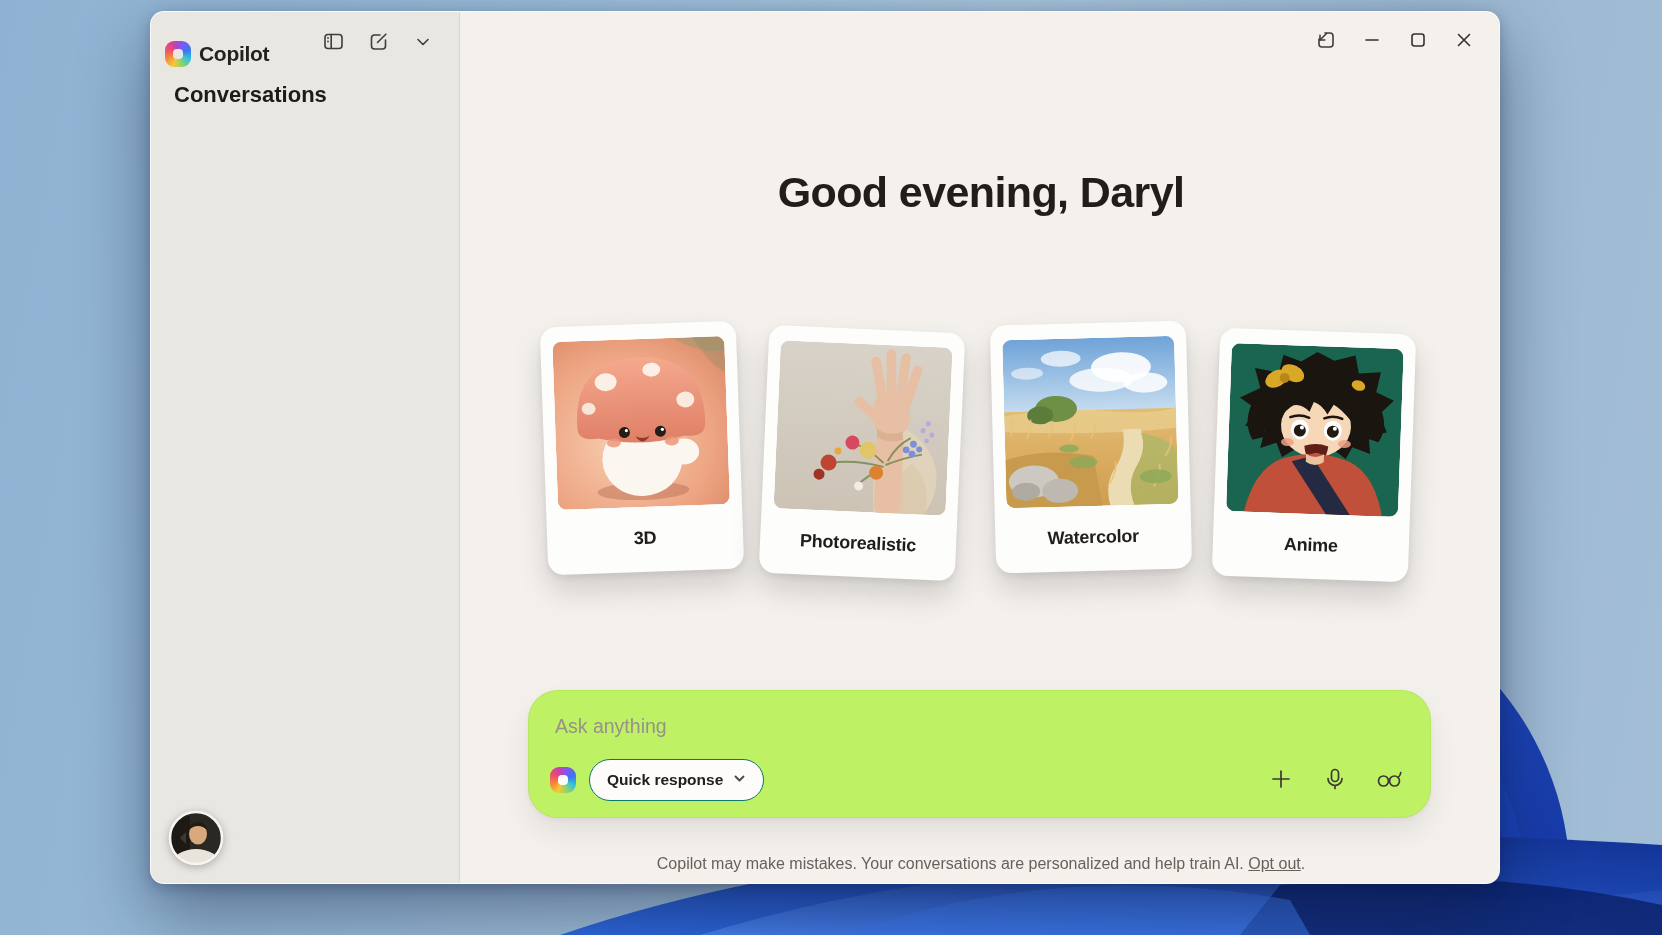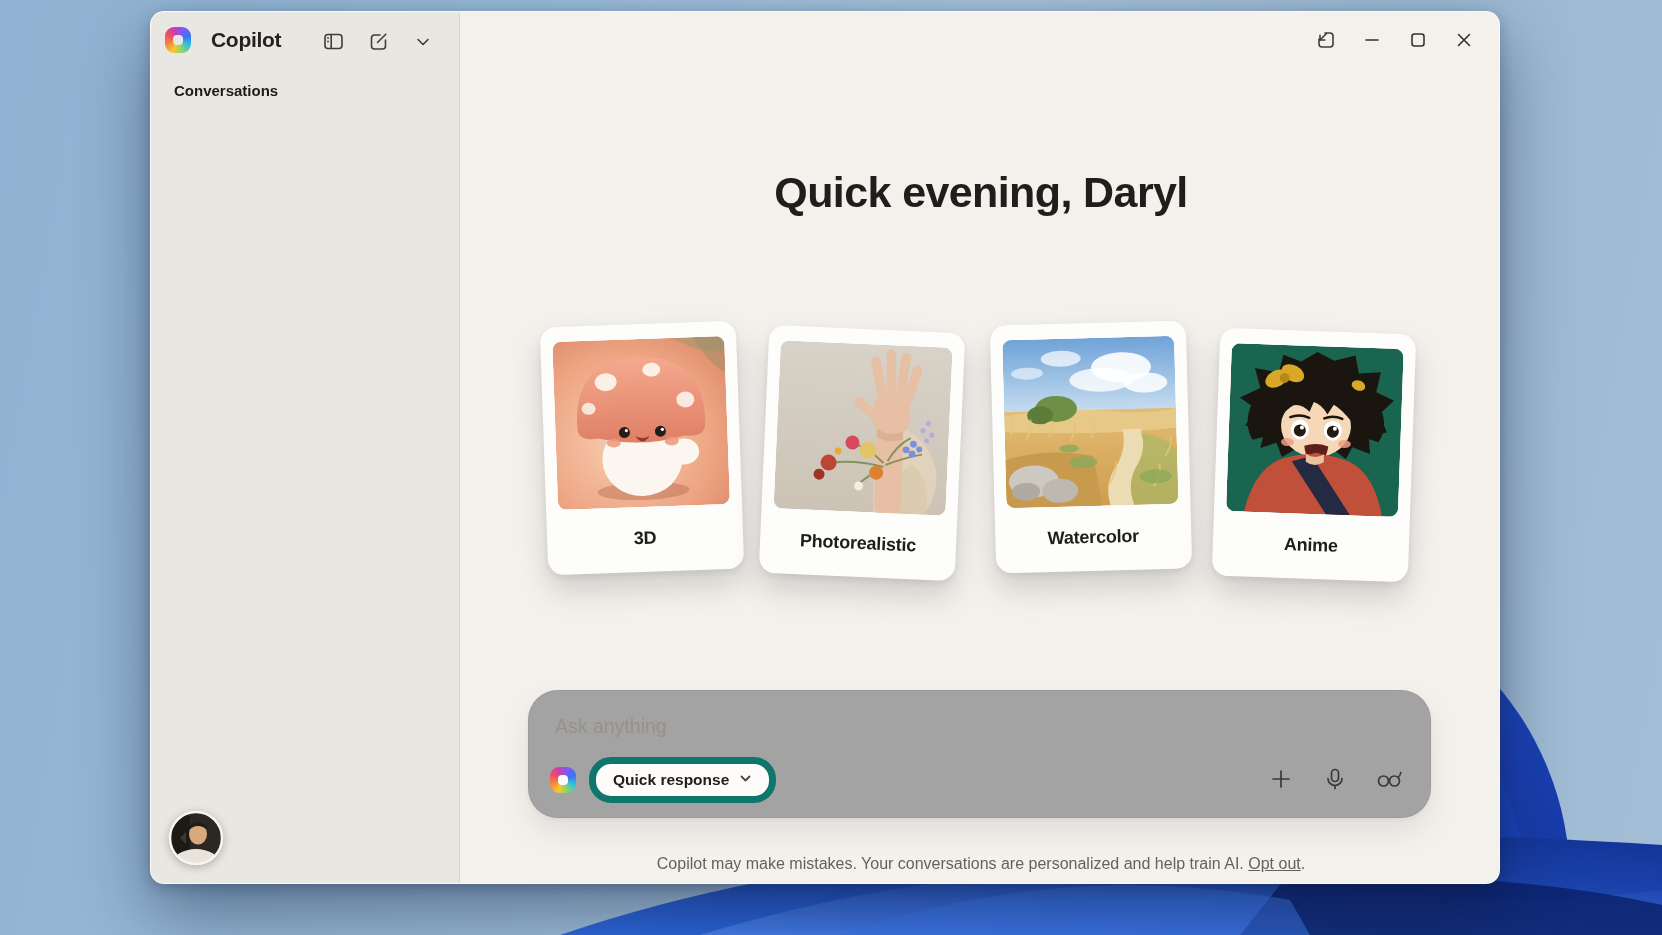--- a/index.html
+++ b/index.html
@@ -12,30 +12,30 @@
 
   
   .window { position:absolute; left:150px; top:11px; width:1350px; height:873px;
     border-radius:14px; background:#f4f0ec; overflow:hidden;
     box-shadow:0 30px 70px rgba(12,24,58,.45), 0 4px 14px rgba(12,24,58,.25);
     border:1px solid rgba(255,255,255,.65); }
 
   
   .sidebar { position:absolute; left:0; top:0; width:309px; height:100%;
     background:#e9e7e2; border-right:1px solid rgba(0,0,0,.07); }
-  .sidebar-header { position:absolute; left:14px; top:15px; display:flex; align-items:center; gap:20px; }
+  .sidebar-header { position:absolute; left:14px; top:29px; display:flex; align-items:center; gap:8px; }
   .copilot-logo { width:26px; height:26px; border-radius:9px; position:relative; flex:none;
     background:conic-gradient(from 205deg at 50% 50%, #f8c831, #f2883c, #ef4f65, #c73fae, #7a5af5, #3b76f0, #35c2d9, #8fd46a, #f8c831); }
   .copilot-logo::after { content:""; position:absolute; inset:8px; border-radius:4px; background:#e9e7e2; }
   .copilot-logo.on-white::after { background:#fdfcfa; }
   .logo-text { font-size:21px; font-weight:700; color:#24211e; letter-spacing:-.3px; }
   .sidebar-actions { position:absolute; top:17px; right:22px; display:flex; align-items:center; gap:17px; }
   .icon-btn { background:none; border:none; cursor:pointer; display:flex; align-items:center; justify-content:center;
     width:28px; height:28px; border-radius:6px; }
-  .conversations-label { position:absolute; left:23px; top:70px; font-size:15px; font-weight:700; color:#1d1b18;text-align:center; }
+  .conversations-label { position:absolute; left:23px; top:70px; font-size:22px; font-weight:700; color:#1d1b18;text-align:center; }
   .avatar-btn { position:absolute; left:17px; top:798px; width:56px; height:56px; border:none; background:none; cursor:pointer; padding:0; }
   .avatar-btn svg { display:block; filter:drop-shadow(0 2px 4px rgba(0,0,0,.25)); }
 
   
   .main { position:absolute; left:310px; top:0; width:1040px; height:100%; background:#f4f0ec; }
   .window-controls { position:absolute; top:14px; right:14px; display:flex; align-items:center; }
   .winctl { width:46px; height:30px; display:flex; align-items:center; justify-content:center;
     background:none; border:none; cursor:pointer; }
 
   .greeting { position:absolute; left:0; top:152px; width:100%; text-align:center;
@@ -49,30 +49,30 @@
   .card-img svg { display:block; }
   .card-label { display:flex; align-items:center; justify-content:center; height:62px;
     font-size:18px; font-weight:700; color:#201d1b; letter-spacing:-.2px; }
   .card-3d        { left:83px;  top:312px; transform:rotate(-2deg); }
   .card-photo     { left:303px; top:317px; transform:rotate(2.5deg); }
   .card-water     { left:532px; top:311px; transform:rotate(-1.5deg); }
   .card-anime     { left:755px; top:319px; transform:rotate(2deg); }
 
   
   .composer { position:absolute; left:67px; top:678px; width:903px; height:128px;
-    background:#a3a3a3; border-radius:30px; border:1px solid rgba(0,0,0,.045);
+    background:#bef264; border-radius:30px; border:1px solid rgba(0,0,0,.045);
     box-shadow:0 2px 5px rgba(0,0,0,.04), 0 14px 30px rgba(0,0,0,.08); }
   .ask-input { position:absolute; left:26px; top:18px; width:700px; height:34px;
     border:none; background:transparent; outline:none; font-size:19.5px; color:#33302c;
     font-family:"Liberation Sans", sans-serif; }
   .ask-input::placeholder { color:#97918a; }
   .composer-bottom { position:absolute; left:21px; right:21px; bottom:15px; height:44px;
     display:flex; align-items:center; }
   .mode-pill { margin-left:13px; height:42px; display:flex; align-items:center; gap:10px;
-    padding:16px 17px; border-radius:22px; background:#fdfcfa; border:7px solid #0f766e;
+    padding:16px 17px; border-radius:22px; background:#fdfcfa; border:1px solid #0f766e;
     cursor:pointer; font-size:15.5px; font-weight:700; color:#23201c; font-family:"Liberation Sans", sans-serif; }
   .composer-right { margin-left:auto; display:flex; align-items:center; gap:14px; }
   .tool-btn { width:40px; height:40px; display:flex; align-items:center; justify-content:center;
     background:none; border:none; cursor:pointer; border-radius:10px; }
 
   .footer-note { position:absolute; left:0; bottom:10px; width:100%; text-align:center;
     font-size:16px; color:#66615b; }
   .footer-note a { color:#66615b; text-decoration:underline; cursor:pointer; }
 
   svg .stroke { fill:none; stroke:#403c37; stroke-width:1.6; stroke-linecap:round; stroke-linejoin:round; }
@@ -192,21 +192,21 @@
         <button class="winctl">
           <span>
             <svg width="22" height="22" viewBox="0 0 22 22">
                 <path d="M5.5 5.5 L16.5 16.5 M16.5 5.5 L5.5 16.5" stroke="#35322e" stroke-width="1.6" stroke-linecap="round"></path>
               </svg>
           </span>
         </button>
       </div>
 
       <div class="greeting">
-        <div>Quick evening, Daryl</div>
+        <div>Good evening, Daryl</div>
       </div>
 
       <button class="card card-3d">
         <span class="card-img">
           <svg width="172" height="168" viewBox="0 0 172 168">
             <defs>
               <radialGradient id="bg3d" cx="40%" cy="60%" r="85%">
                 <stop offset="0" stop-color="#f8cfb2"></stop>
                   <stop offset=".6" stop-color="#eda583"></stop>
                   <stop offset="1" stop-color="#d98261"></stop>

